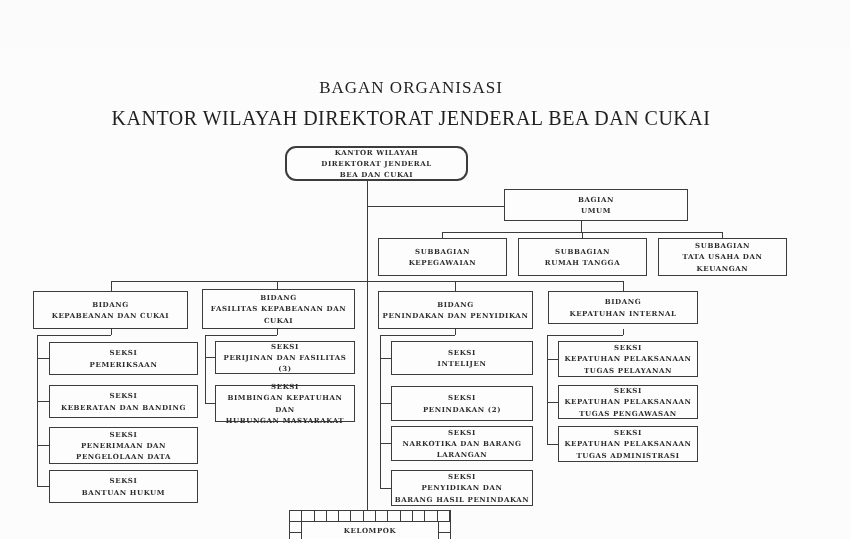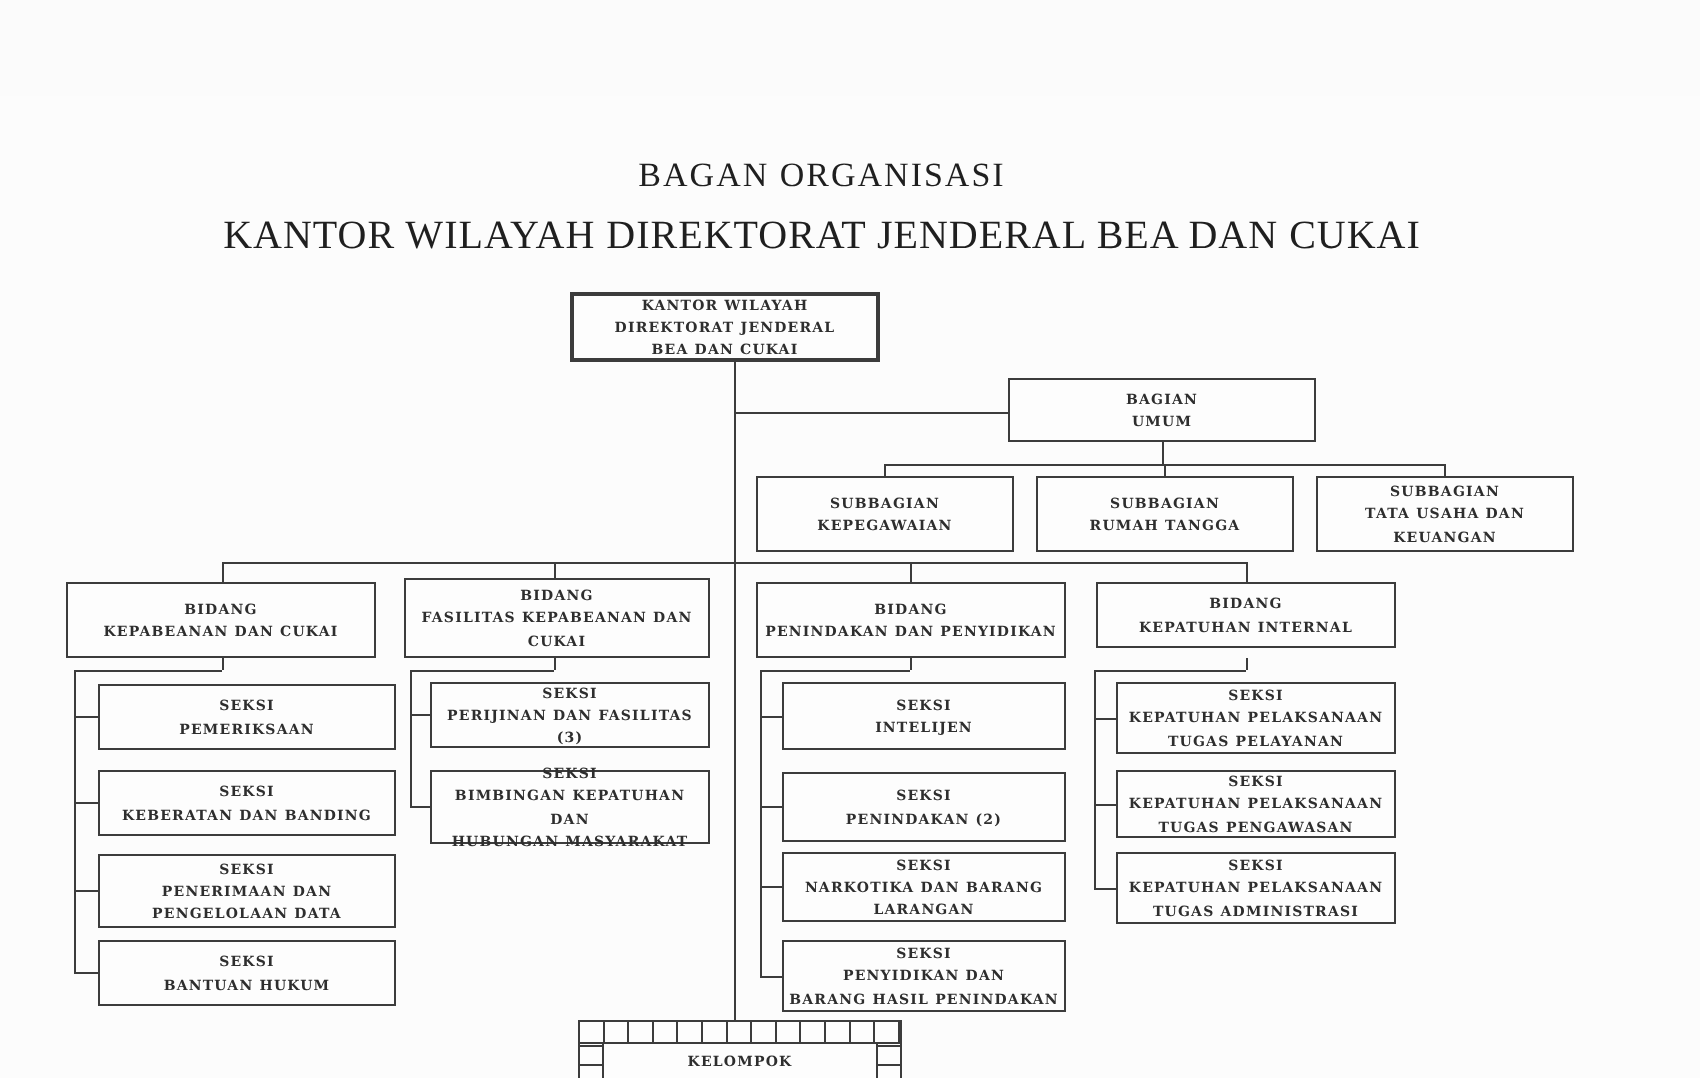--- a/index.html
+++ b/index.html
@@ -73,25 +73,25 @@
   <div class="h-line" style="left:380px;top:395px;width:11px;"></div>
   <div class="h-line" style="left:380px;top:440px;width:11px;"></div>
 
   <div class="v-line" style="left:623px;top:281px;height:6px;"></div>
   <div class="h-line" style="left:547px;top:287px;width:76px;"></div>
   <div class="v-line" style="left:547px;top:287px;height:109px;"></div>
   <div class="h-line" style="left:547px;top:311px;width:11px;"></div>
   <div class="h-line" style="left:547px;top:354px;width:11px;"></div>
   <div class="h-line" style="left:547px;top:396px;width:11px;"></div>
 
-  <div class="box root" style="left:285px;top:98px;width:155px;height:35px;">KANTOR WILAYAH
+  <div class="box root" style="left:285px;top:98px;width:183px;height:35px;border-radius:11px;">KANTOR WILAYAH
 DIREKTORAT JENDERAL
 BEA DAN CUKAI</div>
 
-  <div class="box" style="left:504px;top:141px;width:154px;height:32px;">BAGIAN
+  <div class="box" style="left:504px;top:141px;width:184px;height:32px;">BAGIAN
 UMUM</div>
 
   <div class="box" style="left:378px;top:190px;width:129px;height:38px;">SUBBAGIAN
 KEPEGAWAIAN</div>
   <div class="box" style="left:518px;top:190px;width:129px;height:38px;">SUBBAGIAN
 RUMAH TANGGA</div>
   <div class="box" style="left:658px;top:190px;width:129px;height:38px;">SUBBAGIAN
 TATA USAHA DAN
 KEUANGAN</div>
 

